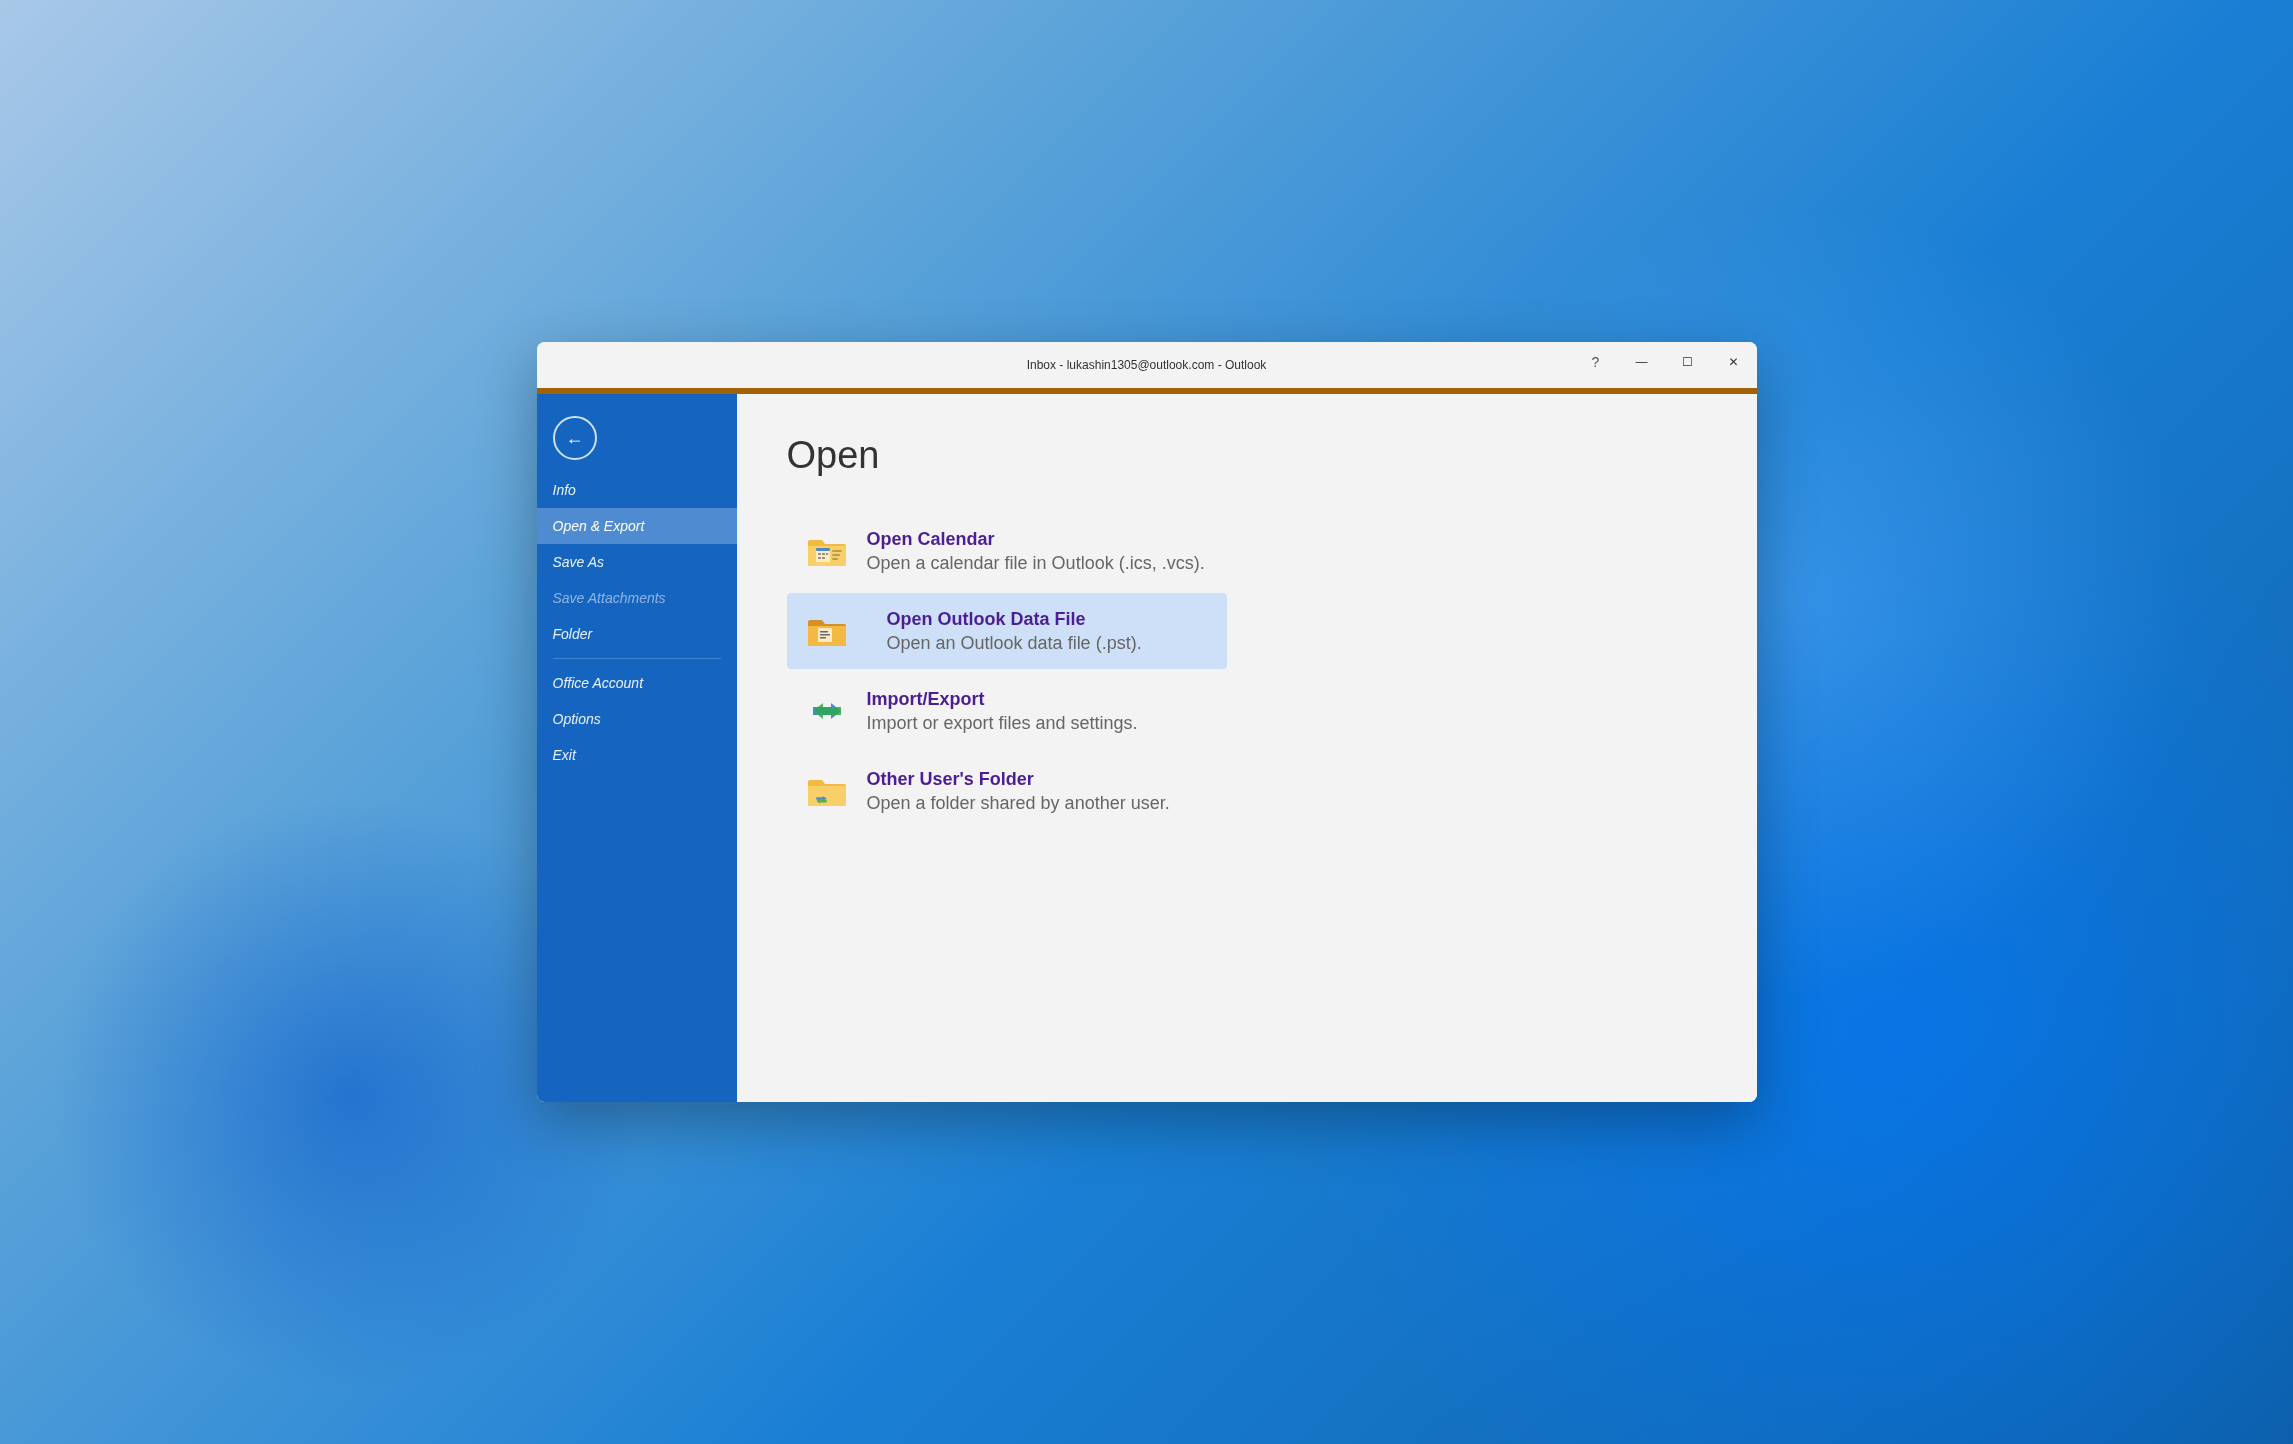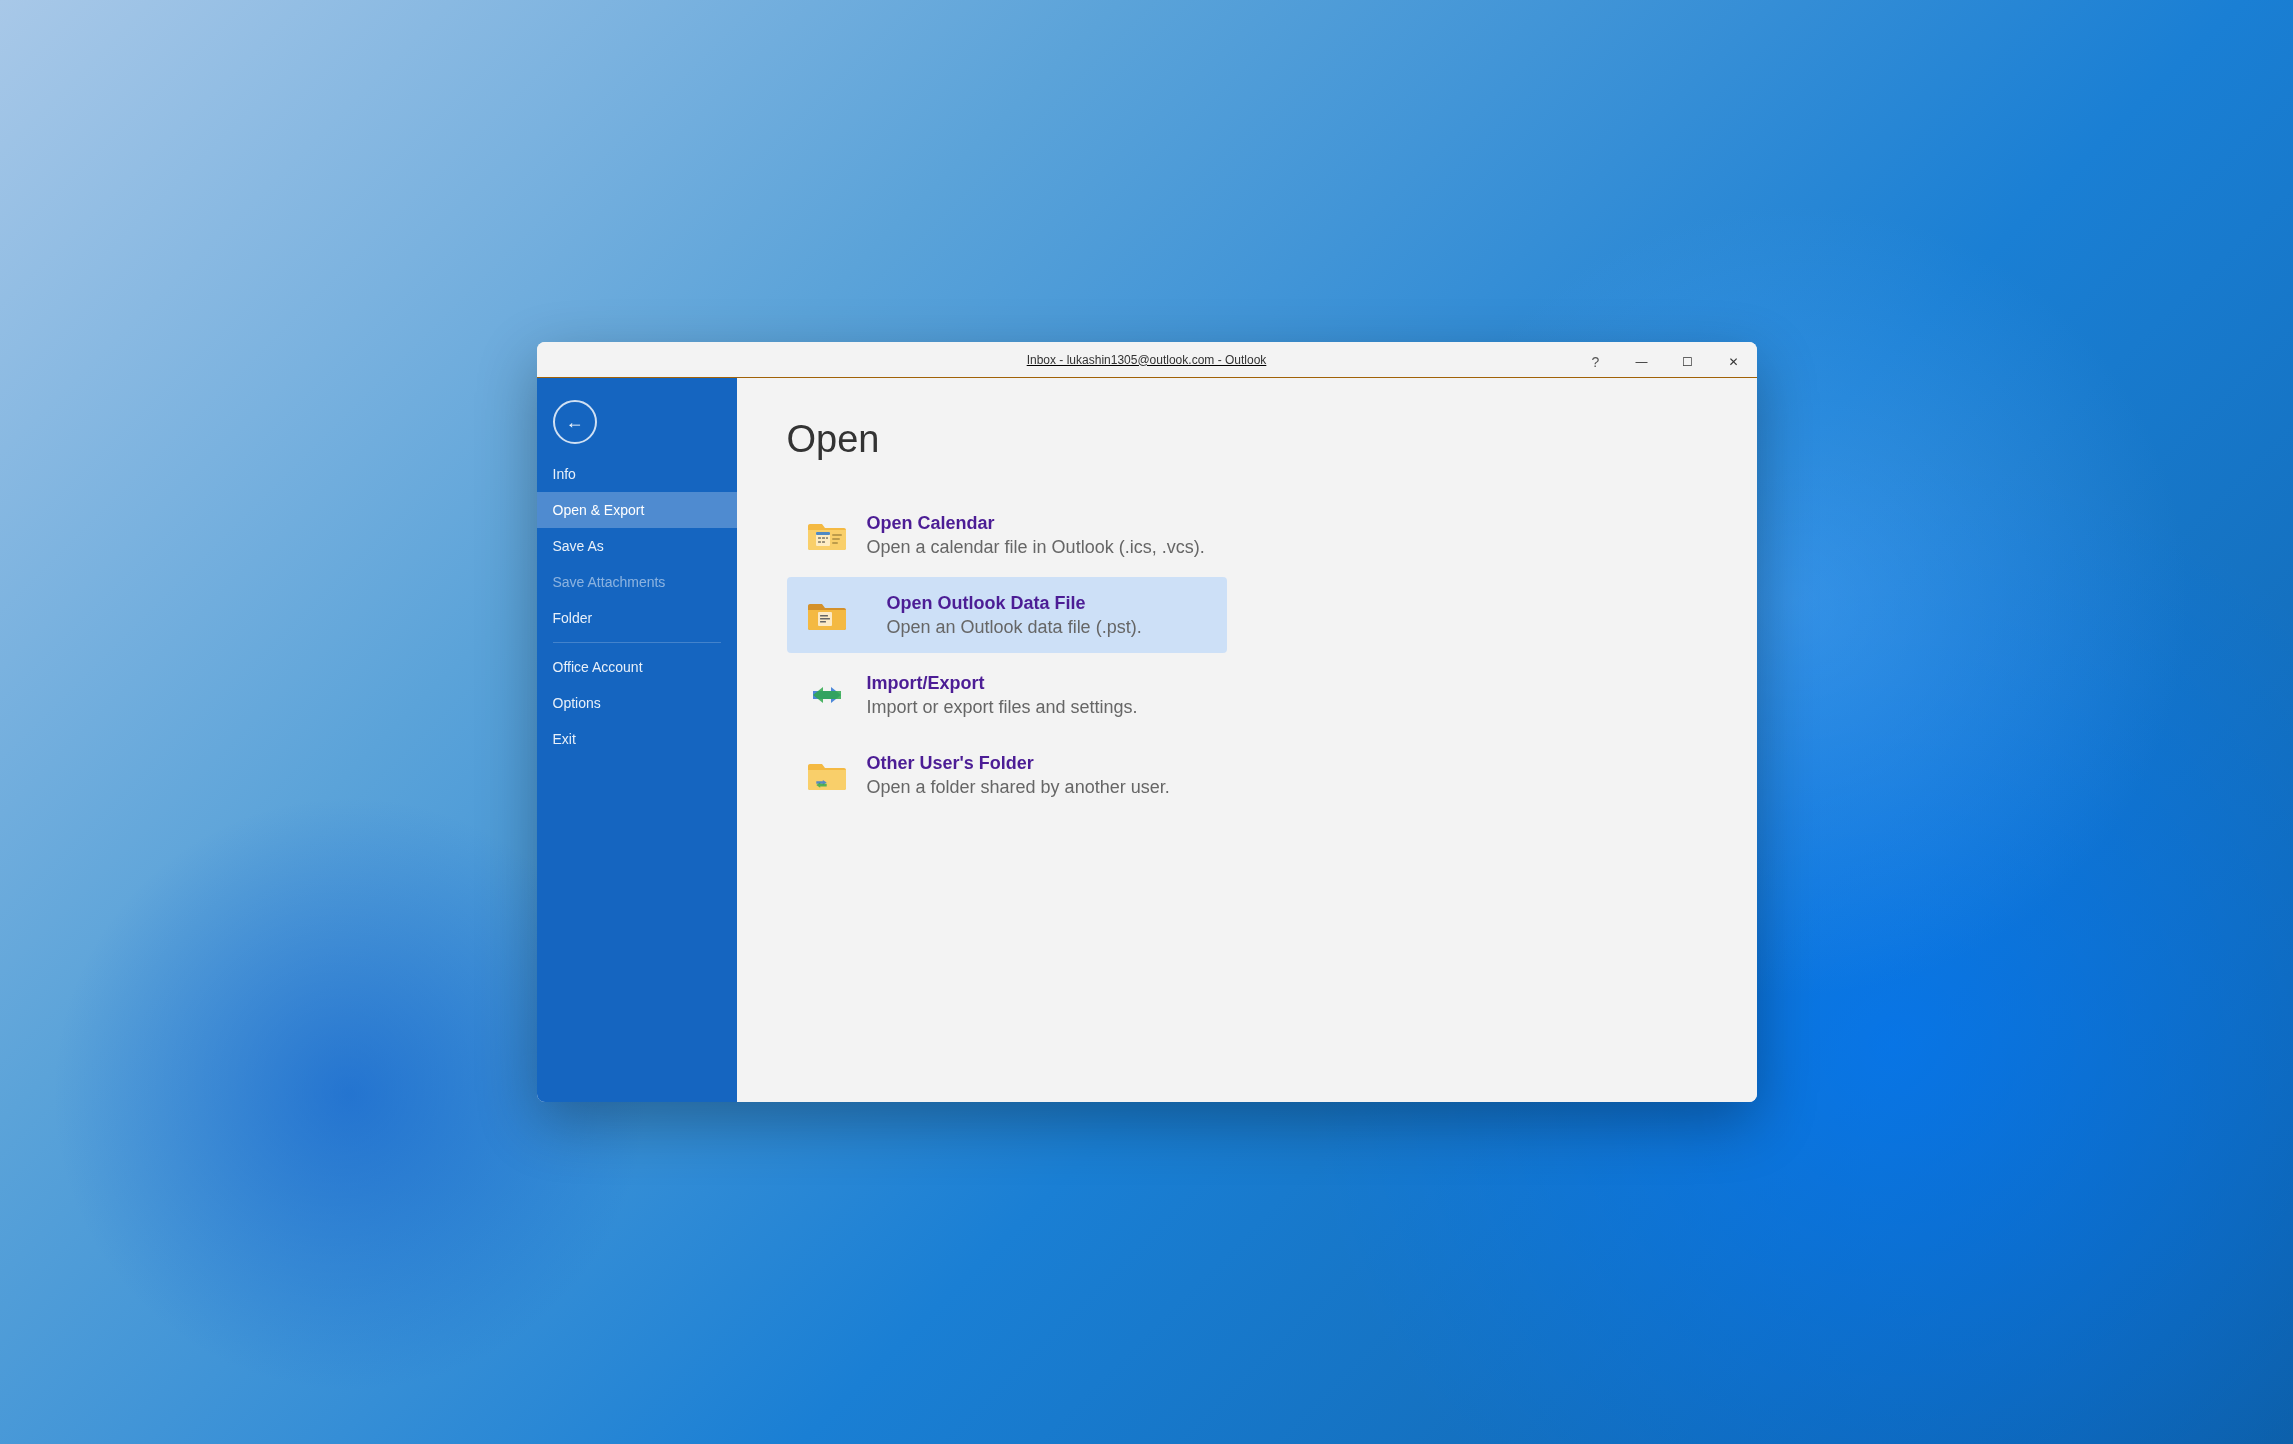--- a/index.html
+++ b/index.html
@@ -53,29 +53,28 @@
       box-shadow: 0 20px 60px rgba(0,0,0,0.3);
       display: flex;
       flex-direction: column;
       overflow: hidden;
       position: relative;
       z-index: 10;
     }
 
     
     .title-bar {
-      height: 36px;
+      height: 52px;
       background: #f3f3f3;
       display: flex;
       align-items: center;
       justify-content: center;
       position: relative;
       flex-shrink: 0;
-      border-bottom: 1px solid #a16207;
-      text-decoration: underline;
+      border-bottom: 6px solid #a16207;
     }
 
     .title-bar-text {
       font-size: 12px;
       color: #333;
       font-weight: 400;
     }
 
     .window-controls {
       position: absolute;
@@ -151,20 +150,21 @@
       flex: 1;
     }
 
     .sidebar-item {
       padding: 10px 16px;
       color: rgba(255,255,255,0.9);
       font-size: 14px;
       cursor: pointer;
       white-space: nowrap;
       transition: background 0.15s;
+      font-style: italic;
     }
     .sidebar-item.active {
       background: rgba(255,255,255,0.25);
       color: #ffffff;
       font-weight: 500;
     }
     .sidebar-item.dimmed { color: rgba(255,255,255,0.5); }
 
     .sidebar-divider {
       height: 1px;

